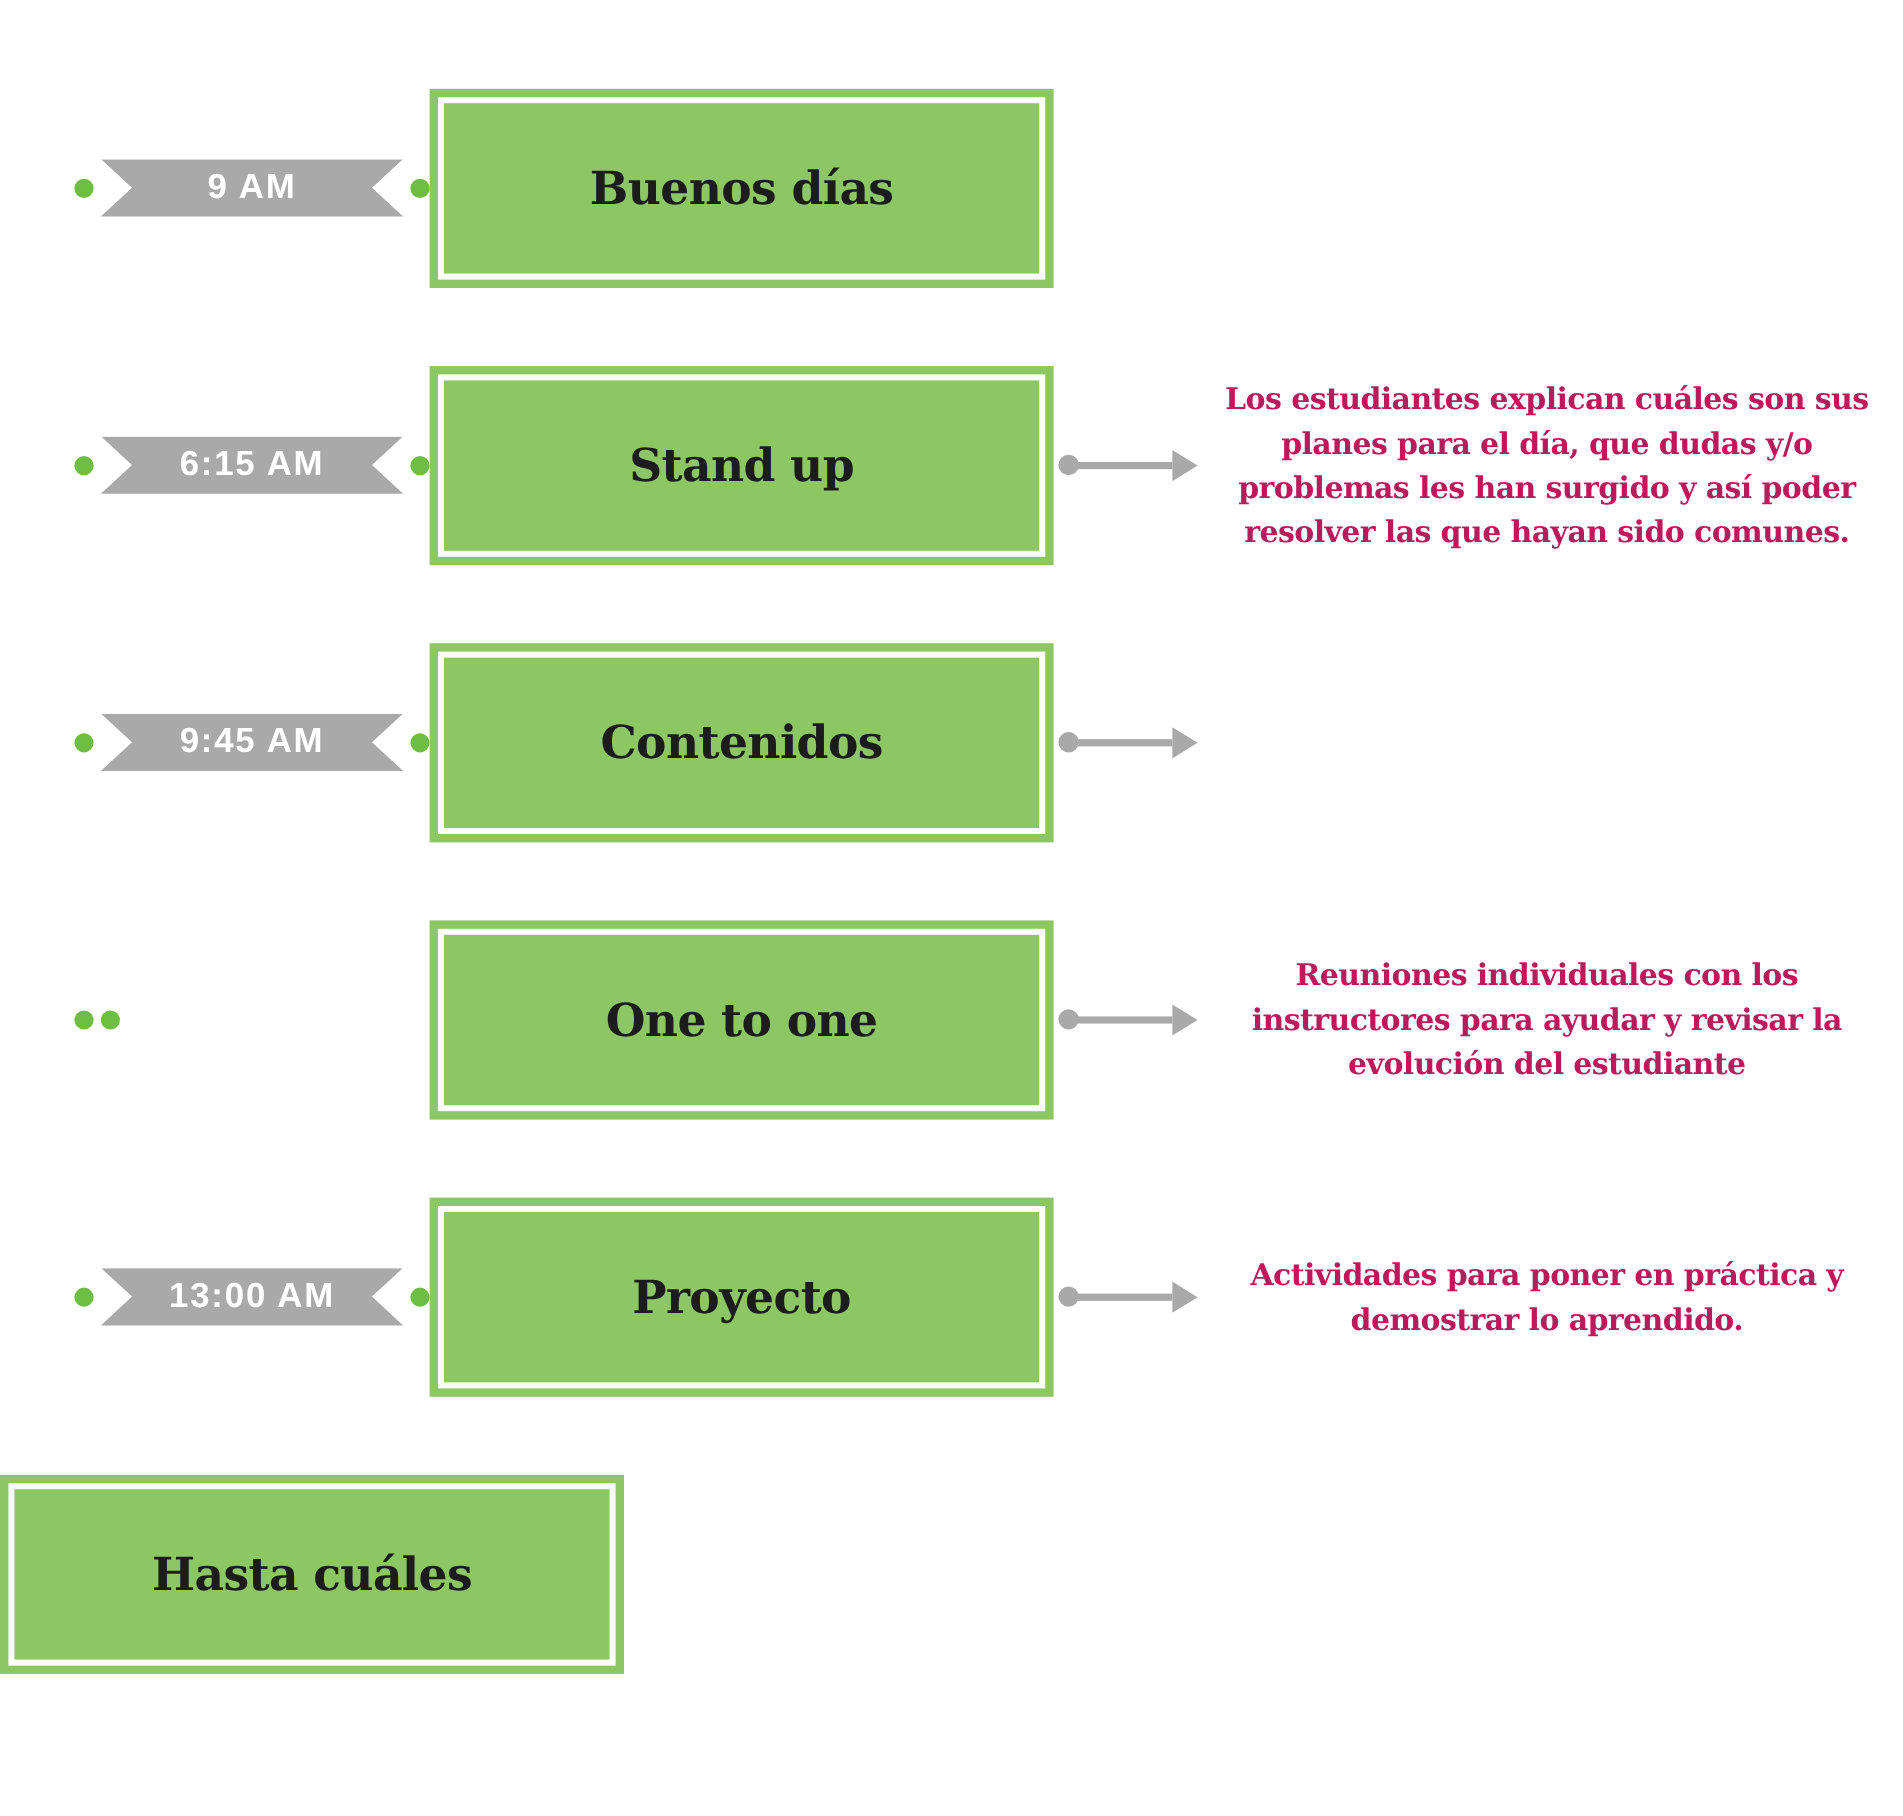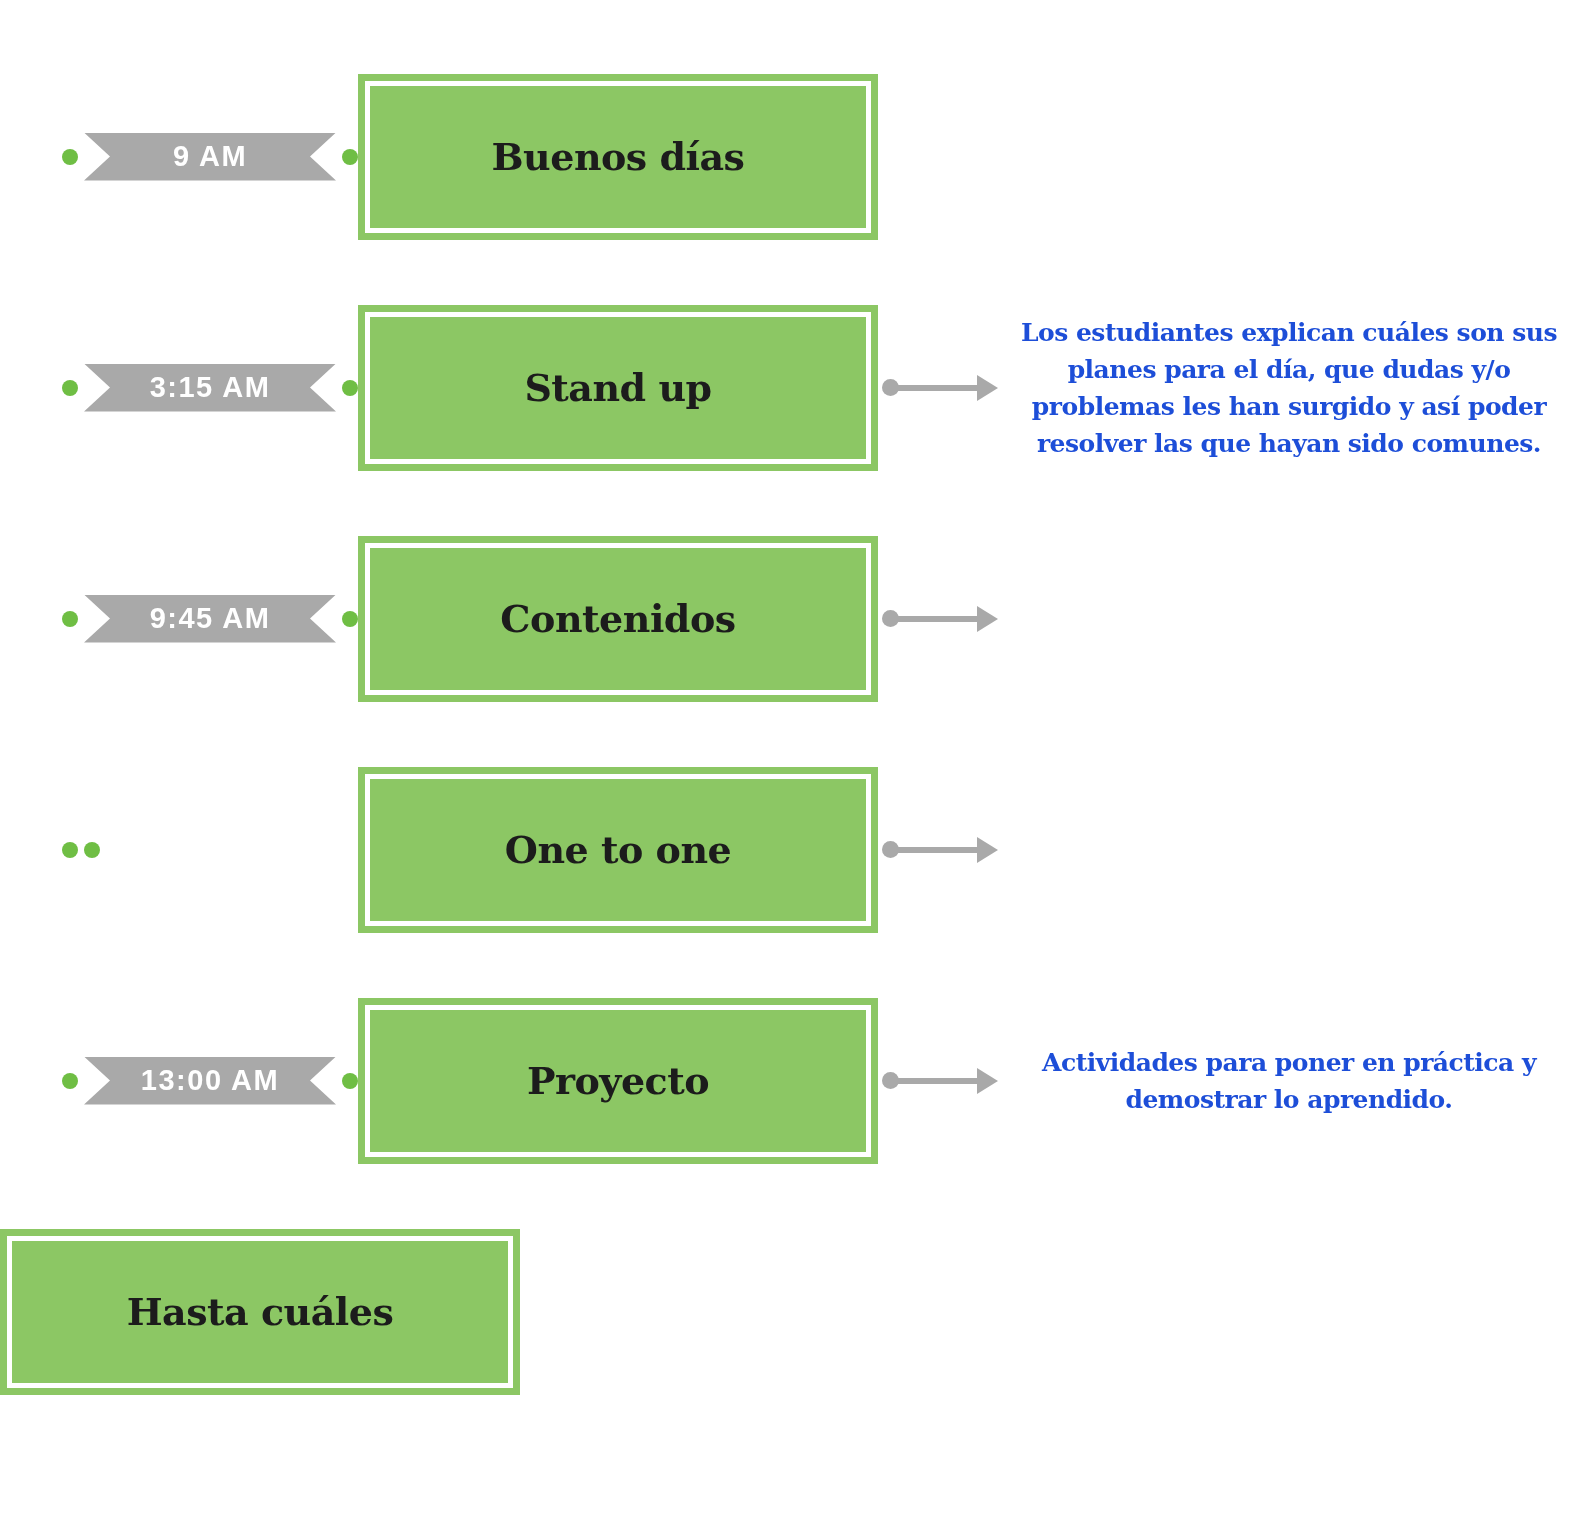--- a/index.html
+++ b/index.html
@@ -108,21 +108,21 @@
     border-bottom: 13px solid transparent;
     border-left: 21px solid #a9a9a9;
     flex: 0 0 auto;
   }
   
   .desc-col {
     flex: 0 0 auto;
     width: 578px;
     margin-left: 2px;
     text-align: center;
-    color: #1d4ed8;
+    color: #be185d;
     font-size: 25px;
     font-weight: bold;
     letter-spacing: -0.5px;
     line-height: 1.48;
   }
 </style>
 </head>
 <body>
 
 <div class="canvas">
@@ -137,21 +137,21 @@
     </div>
     <div class="event-box">
       <span class="event-title">Buenos días</span>
     </div>
   </div>
 
   <div class="row">
     <div class="time-col">
       <span class="dot"></span>
       <div class="ribbon">
-        <span>3:15 AM</span>
+        <span>6:15 AM</span>
       </div>
       <span class="dot"></span>
     </div>
     <div class="event-box">
       <span class="event-title">Stand up</span>
     </div>
     <div class="arrow-col">
       <span class="arrow-dot"></span>
       <span class="arrow-line"></span>
       <span class="arrow-head"></span>
@@ -183,20 +183,21 @@
       <span class="dot"></span>
     </div>
     <div class="event-box">
       <span class="event-title">One to one</span>
     </div>
     <div class="arrow-col">
       <span class="arrow-dot"></span>
       <span class="arrow-line"></span>
       <span class="arrow-head"></span>
     </div>
+    <div class="desc-col">Reuniones individuales con los instructores para ayudar y revisar la evolución del estudiante</div>
   </div>
 
   <div class="row">
     <div class="time-col">
       <span class="dot"></span>
       <div class="ribbon">
         <span>13:00 AM</span>
       </div>
       <span class="dot"></span>
     </div>

